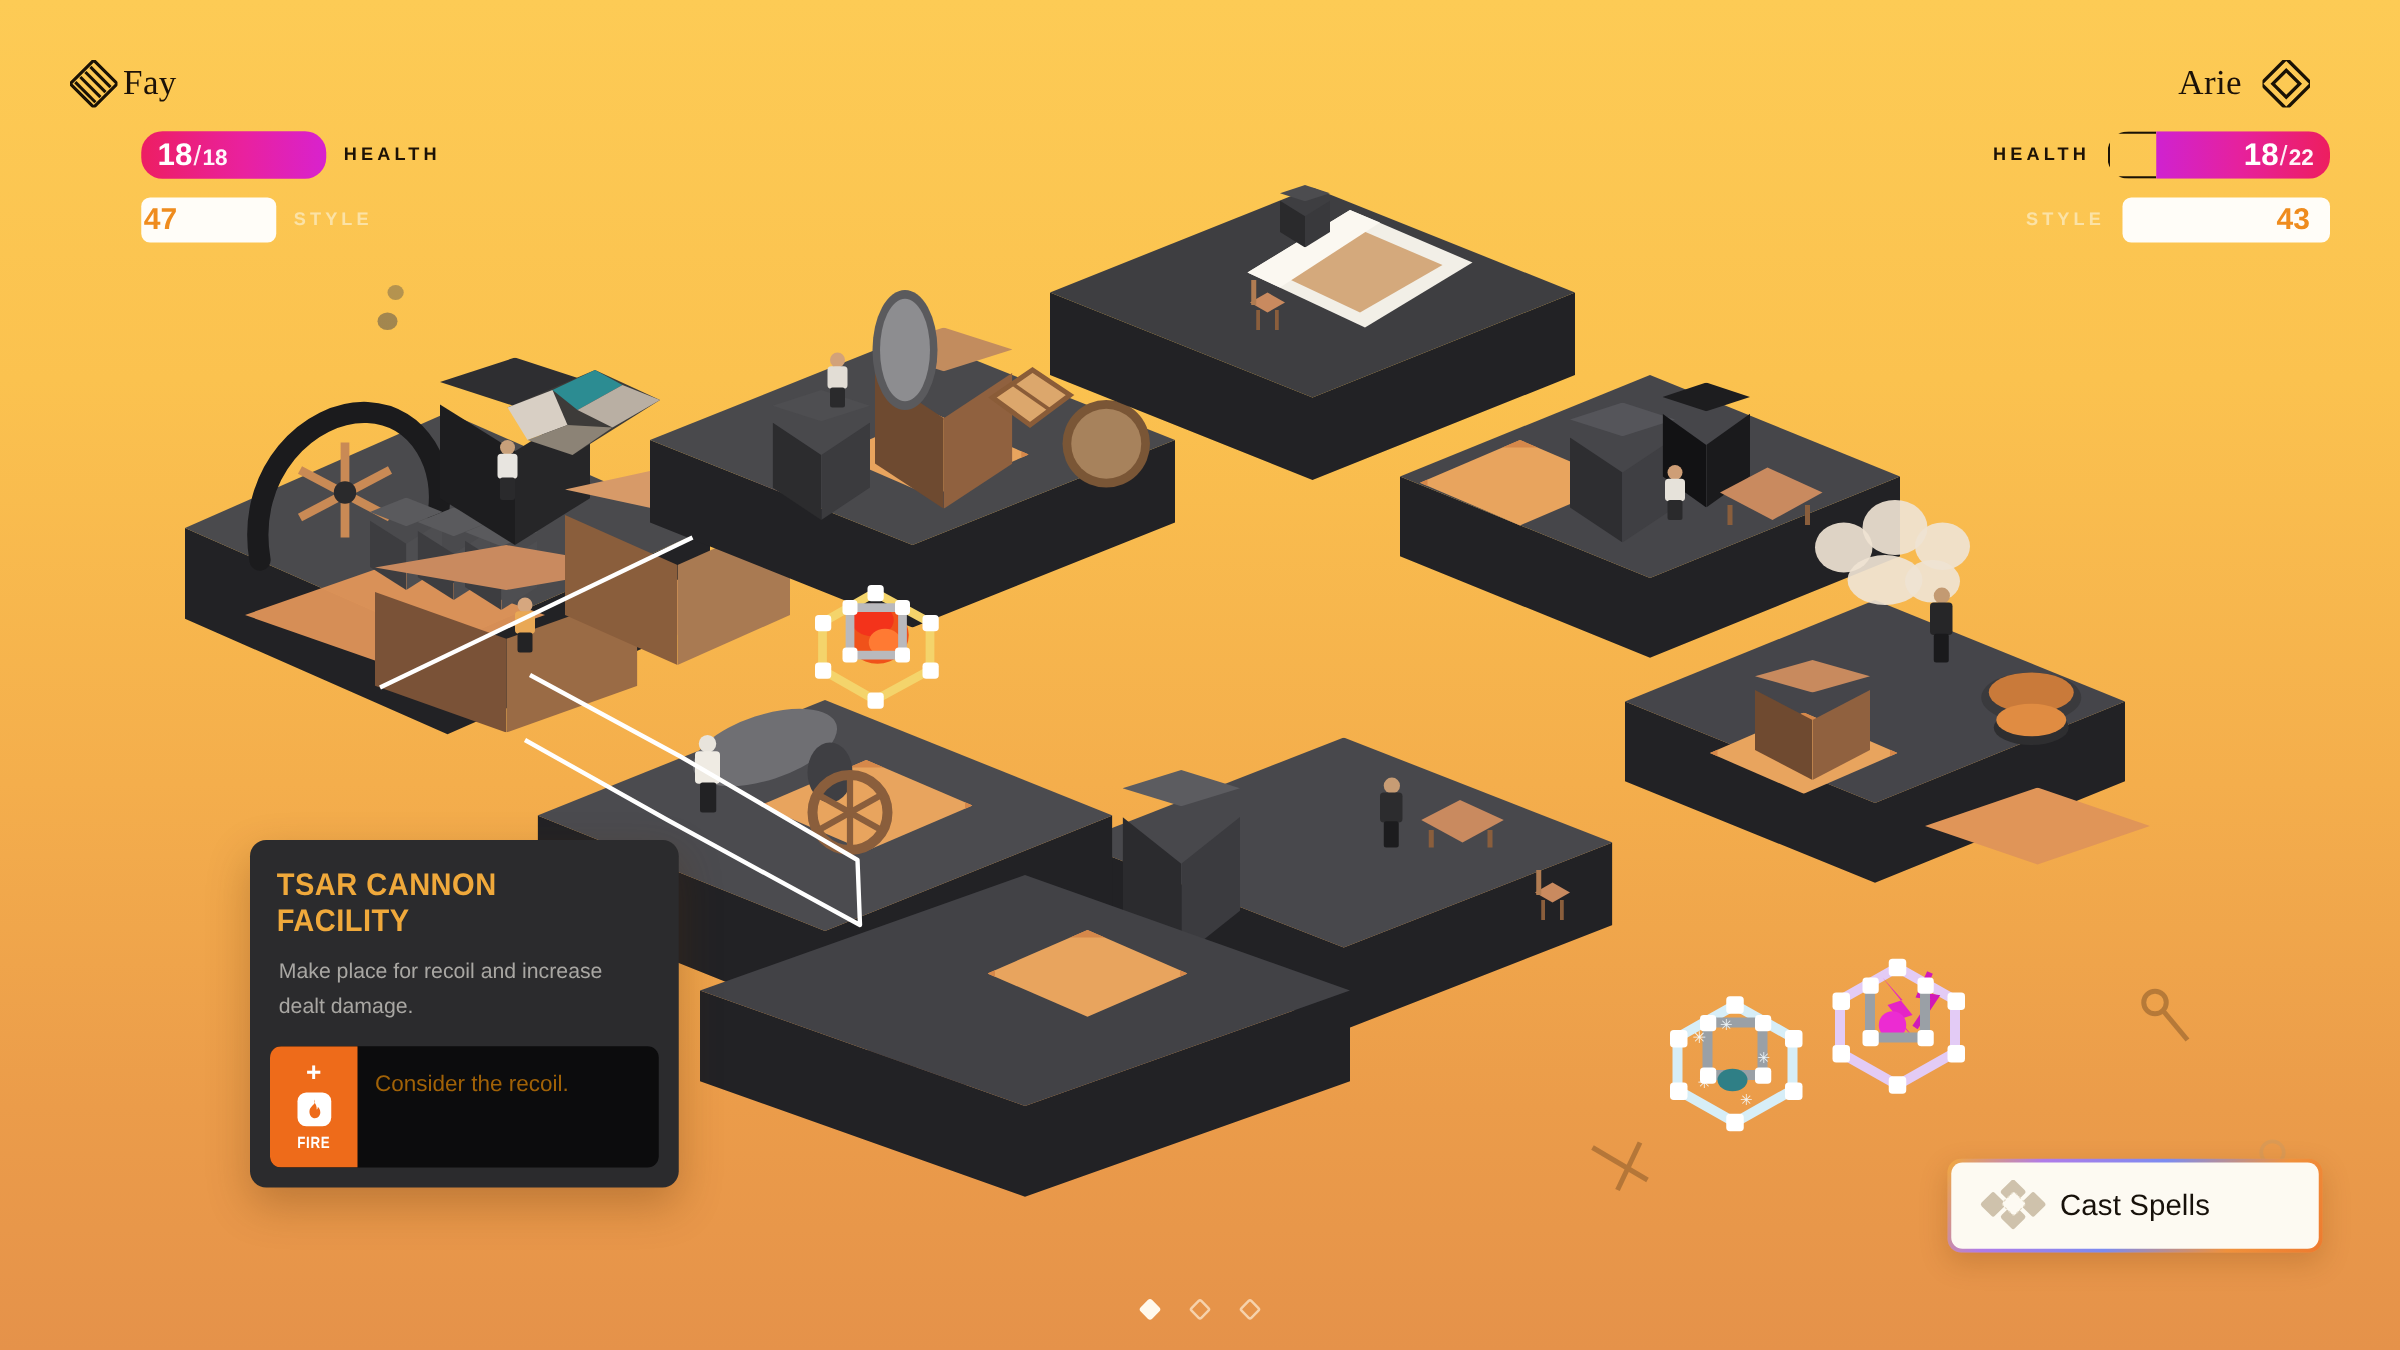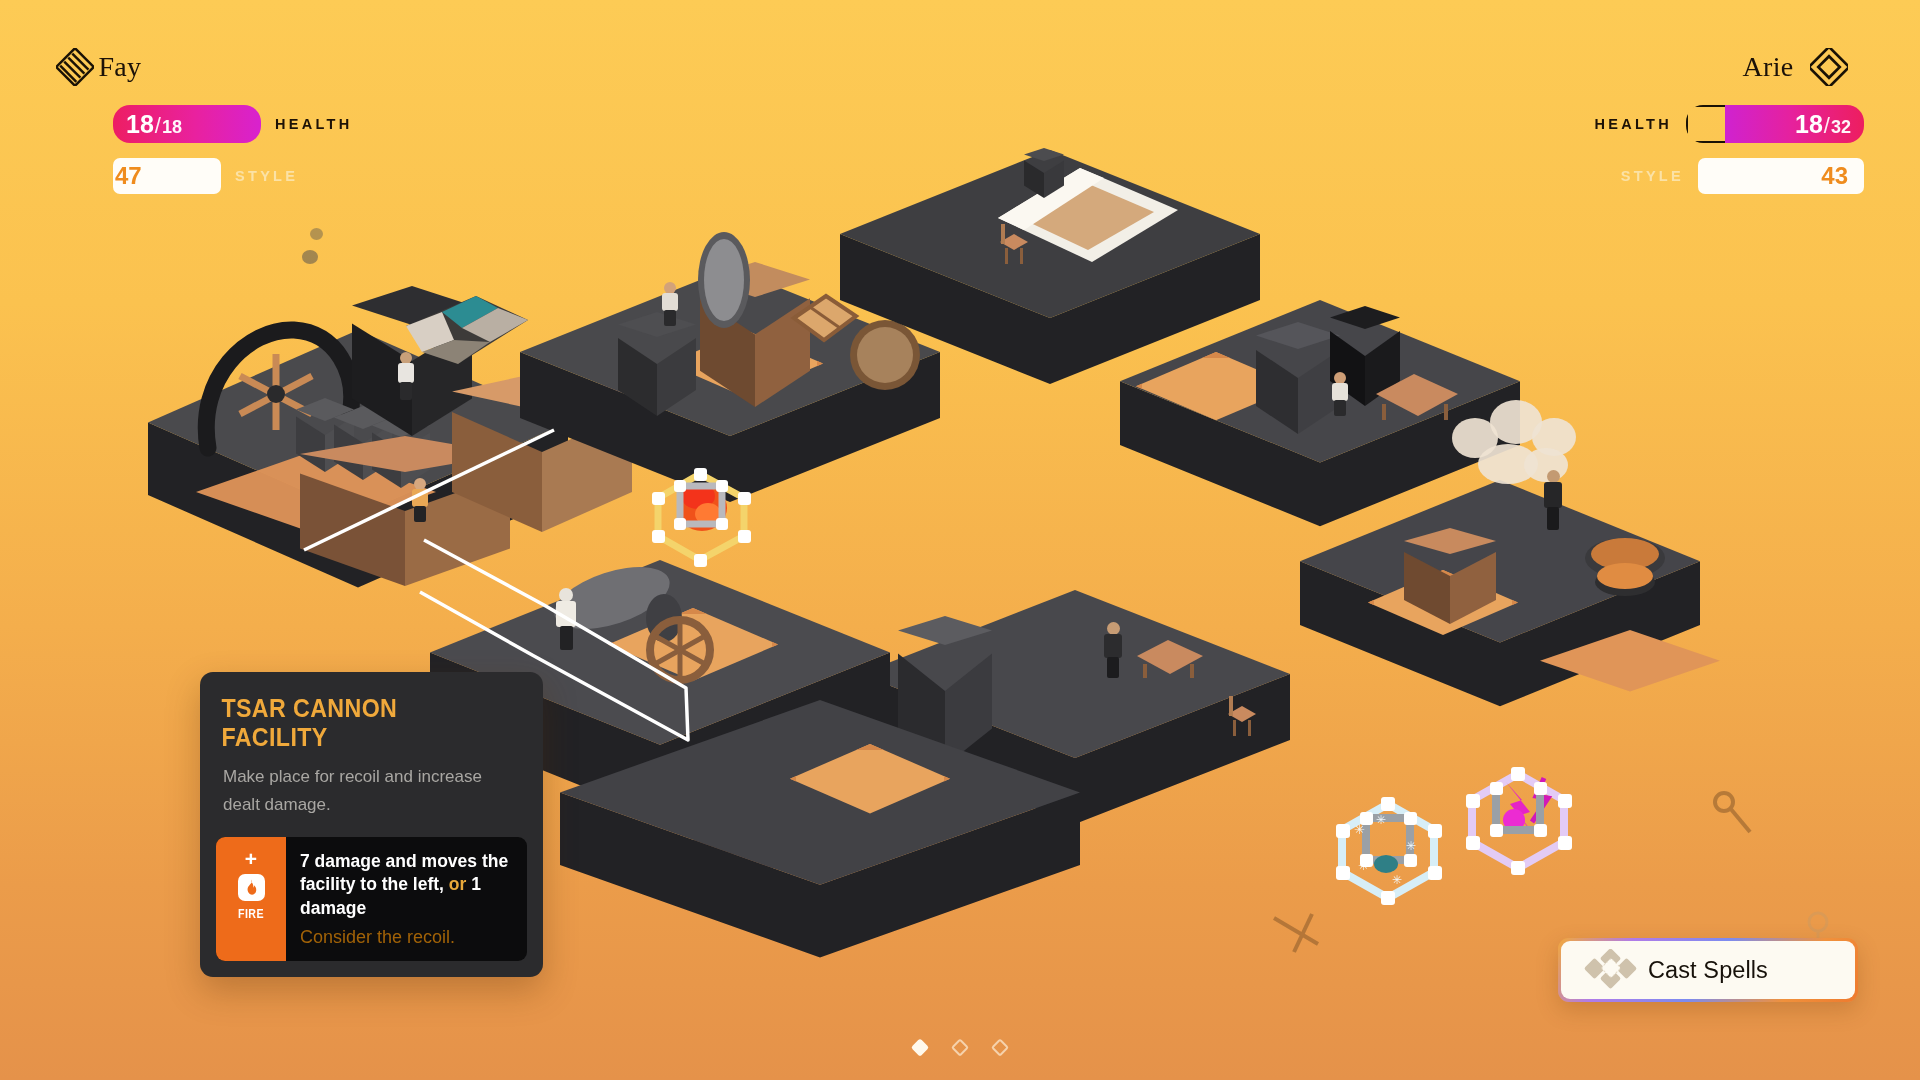--- a/index.html
+++ b/index.html
@@ -159,21 +159,21 @@
   .action .atext { padding: 13px 16px 13px 14px; }
   .atext .a-main {
     font-size: 17.5px; font-weight: 700; color: #fff; line-height: 1.33;
   }
   .atext .a-main .accent { color: #E8A93B; }
   .atext .a-sub { font-size: 18px; color: #a16207; margin-top: 7px; }
 
   
   #castbtn {
     position: absolute; right: 62px; bottom: 78px;
-    width: 300px; height: 64px; border-radius: 11px;
+    width: 300px; height: 75px; border-radius: 11px;
     background: linear-gradient(125deg, #F3A93A 0%, #B07BE8 22%, #7C8BF0 50%, #F0913C 78%, #EE7A2E 100%);
     padding: 3px;
     box-shadow: 0 8px 22px rgba(110,55,10,.22);
     cursor: pointer;
   }
   #castbtn .inner {
     width: 100%; height: 100%; border-radius: 9px; background: #FDFAF2;
     display: flex; align-items: center; justify-content: center; gap: 18px;
     position: relative;
   }
@@ -586,21 +586,21 @@
         </svg>
       </span>
     </div>
 
     <div class="statrow right" style="top:105px;">
       <span class="statlabel">HEALTH</span>
       <div class="bar hp-right">
         <span class="empty"></span>
         <span class="fill"></span>
         <span class="hp-text">
-          <span class="hp-cur">18</span><span class="hp-sep">/</span><span class="hp-max">32</span>
+          <span class="hp-cur">18</span><span class="hp-sep">/</span><span class="hp-max">22</span>
         </span>
       </div>
     </div>
 
     <div class="statrow right" style="top:158px;">
       <span class="statlabel style">STYLE</span>
       <div class="bar style-bar r">
         <span class="style-val">43</span>
       </div>
     </div>
@@ -614,21 +614,20 @@
       <div class="badge">
         <span class="plus">+</span>
         <span class="glyph">
           <svg viewBox="0 0 24 24" width="19" height="19">
             <path d="M12 2c1.5 3.2-.4 4.6-1.9 6.2C8.3 10.2 7 11.8 7 14.3 7 17.9 9.6 21 12.6 21c3 0 5.4-2.6 5.4-6 0-2.6-1.3-4.3-2.6-5.7.2 1.3-.3 2.4-1.1 2.9.4-2.6-.6-5.3-2.3-7.2z" fill="#EE6B1A"></path>
           </svg>
         </span>
         <span class="bname">FIRE</span>
       </div>
       <div class="atext">
-        <div class="a-main"><span>7 damage and moves the facility to the left,</span> <span class="accent">or</span> <span>1 damage</span></div>
         <div class="a-sub">Consider the recoil.</div>
       </div>
     </div>
   </div>
 
   <div id="castbtn">
     <div class="inner">
       <span class="spicon">
         <svg viewBox="0 0 58 42" width="58" height="42">
           <g fill="#CFC2AC">

